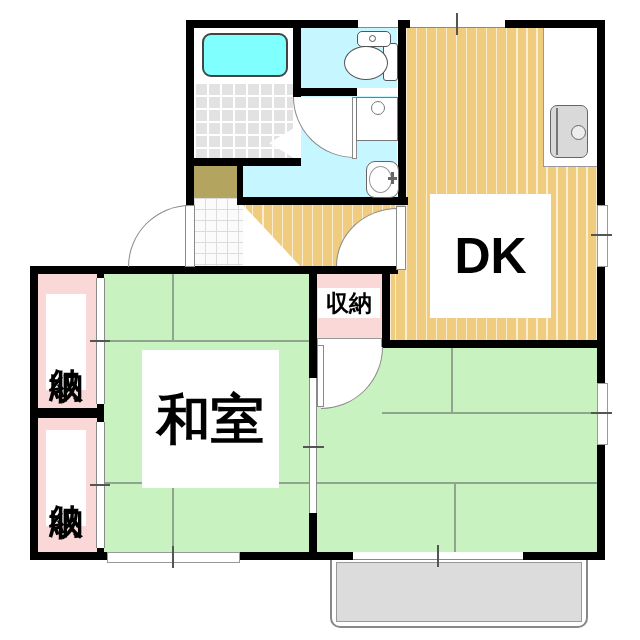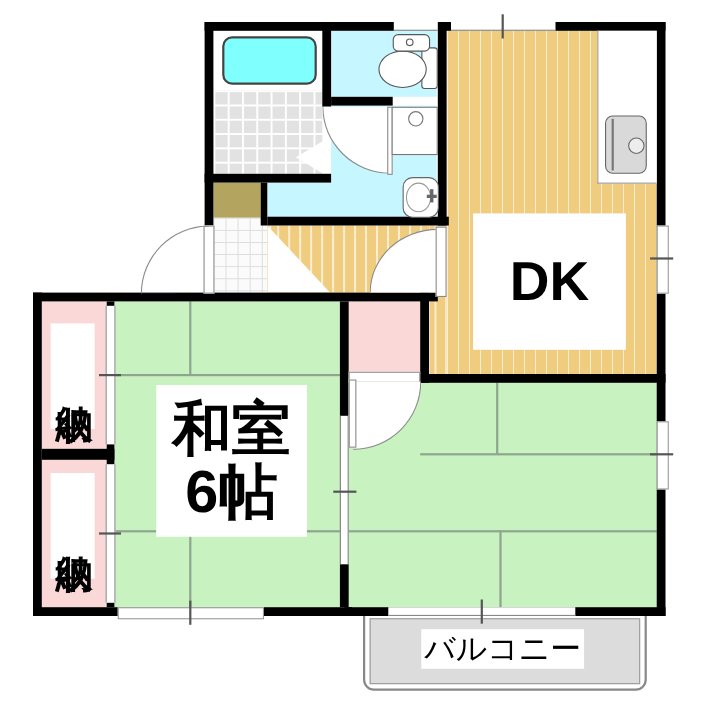--- a/index.html
+++ b/index.html
@@ -128,30 +128,29 @@
 
   <div class="abs tick" style="left:90px;top:340px;width:20px;height:2px;"></div>
   <div class="abs tick" style="left:90px;top:484px;width:20px;height:2px;"></div>
   <div class="abs tick" style="left:303px;top:446px;width:21px;height:2px;"></div>
   <div class="abs tick" style="left:456px;top:13px;width:2px;height:22px;"></div>
   <div class="abs tick" style="left:591px;top:234px;width:21px;height:2px;"></div>
   <div class="abs tick" style="left:591px;top:412px;width:21px;height:2px;"></div>
   <div class="abs tick" style="left:437px;top:545px;width:2px;height:22px;"></div>
   <div class="abs tick" style="left:172px;top:546px;width:2px;height:22px;"></div>
 
-  <div class="abs lbl" style="left:430px;top:194px;width:139px;height:124px;font-size:50px;">
+  <div class="abs lbl" style="left:430px;top:194px;width:121px;height:124px;font-size:50px;">
     <span>DK</span>
   </div>
   <div class="abs lbl" style="left:142px;top:350px;width:137px;height:138px;font-size:54px;">
     <span>和室</span>
-    <span>6帖</span>
+  </div>
+  <div class="abs lbl" style="left:318px;top:288px;width:62px;height:30px;font-size:23px;">
+    <span>収納</span>
   </div>
   <div class="abs lbl" style="left:46px;top:294px;width:40px;height:96px;font-size:34px;writing-mode:vertical-rl;">
     <span>収納</span>
   </div>
   <div class="abs lbl" style="left:46px;top:430px;width:40px;height:96px;font-size:34px;writing-mode:vertical-rl;">
     <span>収納</span>
   </div>
-  <div class="abs lbl" style="left:383px;top:572px;width:148px;height:36px;font-size:28px;font-weight:normal;">
-    <span>バルコニー</span>
-  </div>
 
 </div>
 
 </body></html>

